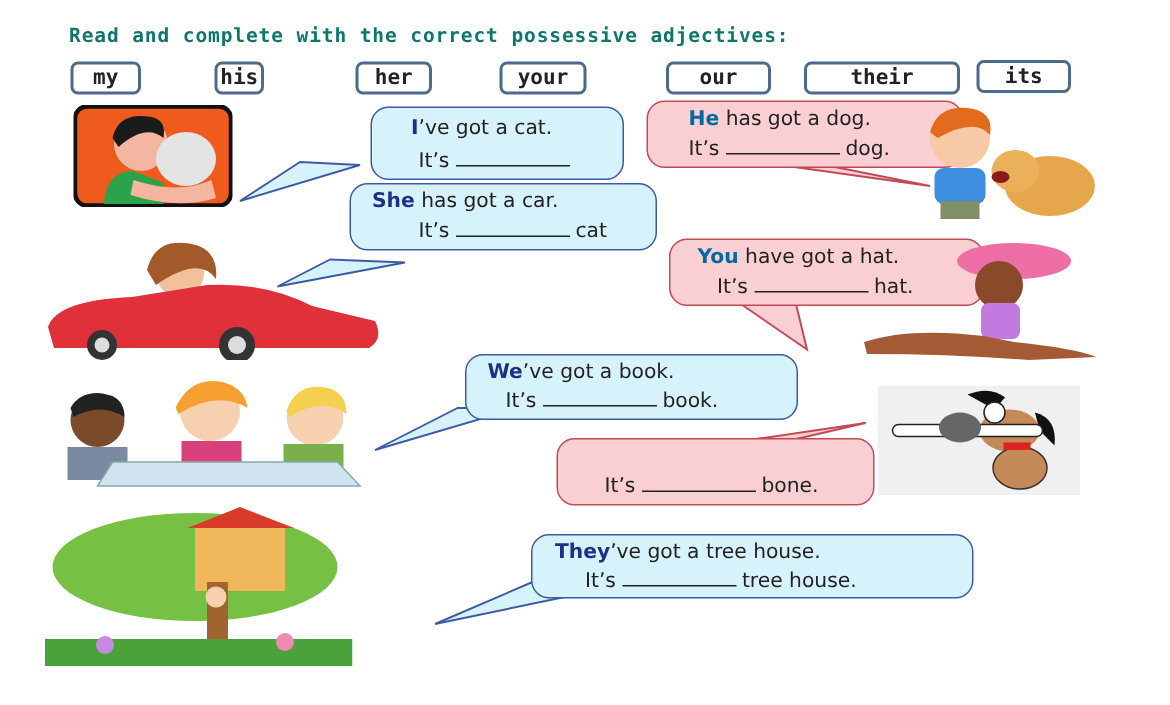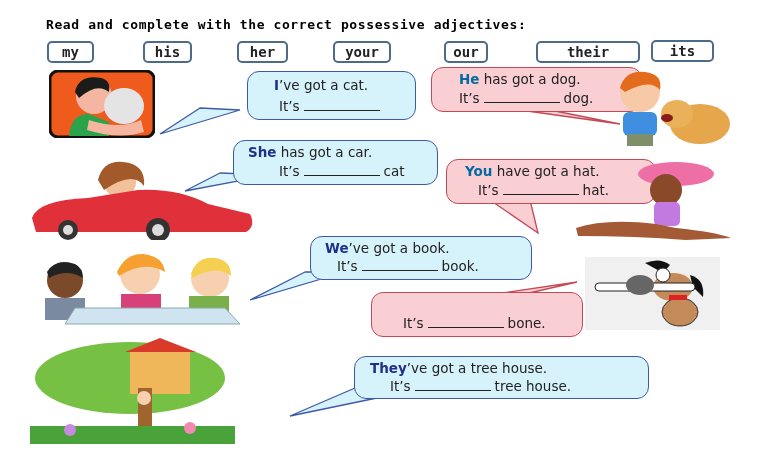--- a/index.html
+++ b/index.html
@@ -1,42 +1,42 @@
 <!DOCTYPE html>
 <html><head>
 <meta charset="utf-8">
 <style>
   html, body { margin:0; padding:0; }
   body { width:780px; height:470px; background:#ffffff; position:relative; overflow:hidden;
          font-family:"DejaVu Sans", sans-serif; }
   .title { position:absolute; left:46px; top:17px; font-size:13px; font-weight:bold;
-           color:#000000; letter-spacing:0.6px; font-family:"DejaVu Sans Mono", monospace; }
+           color:#0f766e; letter-spacing:0.6px; font-family:"DejaVu Sans Mono", monospace; }
   .word { position:absolute; top:41px; height:22px; border:2px solid #4c6a8a; border-radius:5px;
           background:#fff; display:flex; align-items:center; justify-content:center;
           font-family:"DejaVu Sans Mono", monospace; font-weight:bold; font-size:14px; color:#222; box-sizing:border-box; }
   .bubble { position:absolute; border-radius:12px; box-sizing:border-box; font-size:13.5px; color:#222;margin-left:44px; }
   .bubble.blue { background:#d6f3fb; border:1.5px solid #3c5aa6; }
   .bubble.pink { background:#f9cfd3; border:1.5px solid #c24a55; }
   .line { position:absolute; white-space:nowrap; }
   .subj-blue { color:#1f2f8a; font-weight:bold; }
   .subj-red { color:#0369a1; font-weight:bold; }
   .blank { display:inline-block; border-bottom:1px solid #222; width:76px; height:12px; margin:0 4px; vertical-align:baseline; }
   svg.tail { position:absolute; overflow:visible; }
   .pic { position:absolute; }
 </style>
 </head>
 <body>
 
 <div class="title">Read and complete with the correct possessive adjectives:</div>
 
 <div class="word" style="left:47px;width:47px">my</div>
-<div class="word" style="left:143px;width:49px">his</div>
+<div class="word" style="left:143px;width:33px">his</div>
 <div class="word" style="left:237px;width:51px">her</div>
 <div class="word" style="left:333px;width:58px">your</div>
-<div class="word" style="left:444px;width:44px">our</div>
+<div class="word" style="left:444px;width:70px">our</div>
 <div class="word" style="left:536px;width:104px">their</div>
 <div class="word" style="left:651px;width:63px;top:40px">its</div>
 
 <svg class="pic" style="left:49px;top:70px" width="106" height="68">
   <rect x="1" y="1" width="104" height="66" rx="8" fill="#ef5a1d" stroke="#111" stroke-width="3"></rect>
   <circle cx="45" cy="26" r="18" fill="#f4b6a0"></circle>
   <path d="M26 22 Q30 4 52 8 Q62 10 60 22 Q48 12 30 28 Z" fill="#1b1b1b"></path>
   <ellipse cx="75" cy="36" rx="20" ry="18" fill="#e4e4e4"></ellipse>
   <path d="M20 66 Q22 44 40 44 L60 52 L60 66 Z" fill="#2aa34a"></path>
   <path d="M40 50 Q70 60 92 50 L95 62 Q70 70 38 60 Z" fill="#f4b6a0"></path>
@@ -64,21 +64,21 @@
   <rect x="18" y="44" width="34" height="24" rx="6" fill="#3f8fe0"></rect>
   <rect x="22" y="66" width="26" height="12" fill="#7f8f6a"></rect>
   <ellipse cx="95" cy="56" rx="30" ry="20" fill="#e5a64c"></ellipse>
   <ellipse cx="72" cy="46" rx="16" ry="14" fill="#eab15a"></ellipse>
   <ellipse cx="62" cy="50" rx="6" ry="4" fill="#8b1a1a"></ellipse>
 </svg>
 
 <svg class="tail" style="left:180px;top:165px" width="100" height="40">
   <polygon points="40,8 5,26 90,10" fill="#d6f3fb" stroke="#3c5aa6" stroke-width="1.3"></polygon>
 </svg>
-<div class="bubble blue" style="left:189px;top:140px;width:205px;height:45px">
+<div class="bubble blue" style="left:189px;top:122px;width:205px;height:45px">
   <div class="line" style="left:14px;top:3px"><span class="subj-blue">She</span><span> has got a car.</span></div>
   <div class="line" style="left:45px;top:22px"><span>It’s</span><span class="blank"></span><span>cat</span></div>
 </div>
 
 <svg class="pic" style="left:28px;top:160px" width="230" height="80">
   <circle cx="92" cy="22" r="16" fill="#f2c09a"></circle>
   <path d="M70 20 Q75 0 95 2 Q118 4 116 26 Q105 10 76 30 Z" fill="#a35a2a"></path>
   <path d="M4 58 Q10 40 60 38 L110 30 Q150 28 180 44 L222 54 Q228 66 218 72 L8 72 Z" fill="#e0303a"></path>
   <circle cx="40" cy="70" r="10" fill="#333"></circle>
   <circle cx="40" cy="70" r="5" fill="#ddd"></circle>

